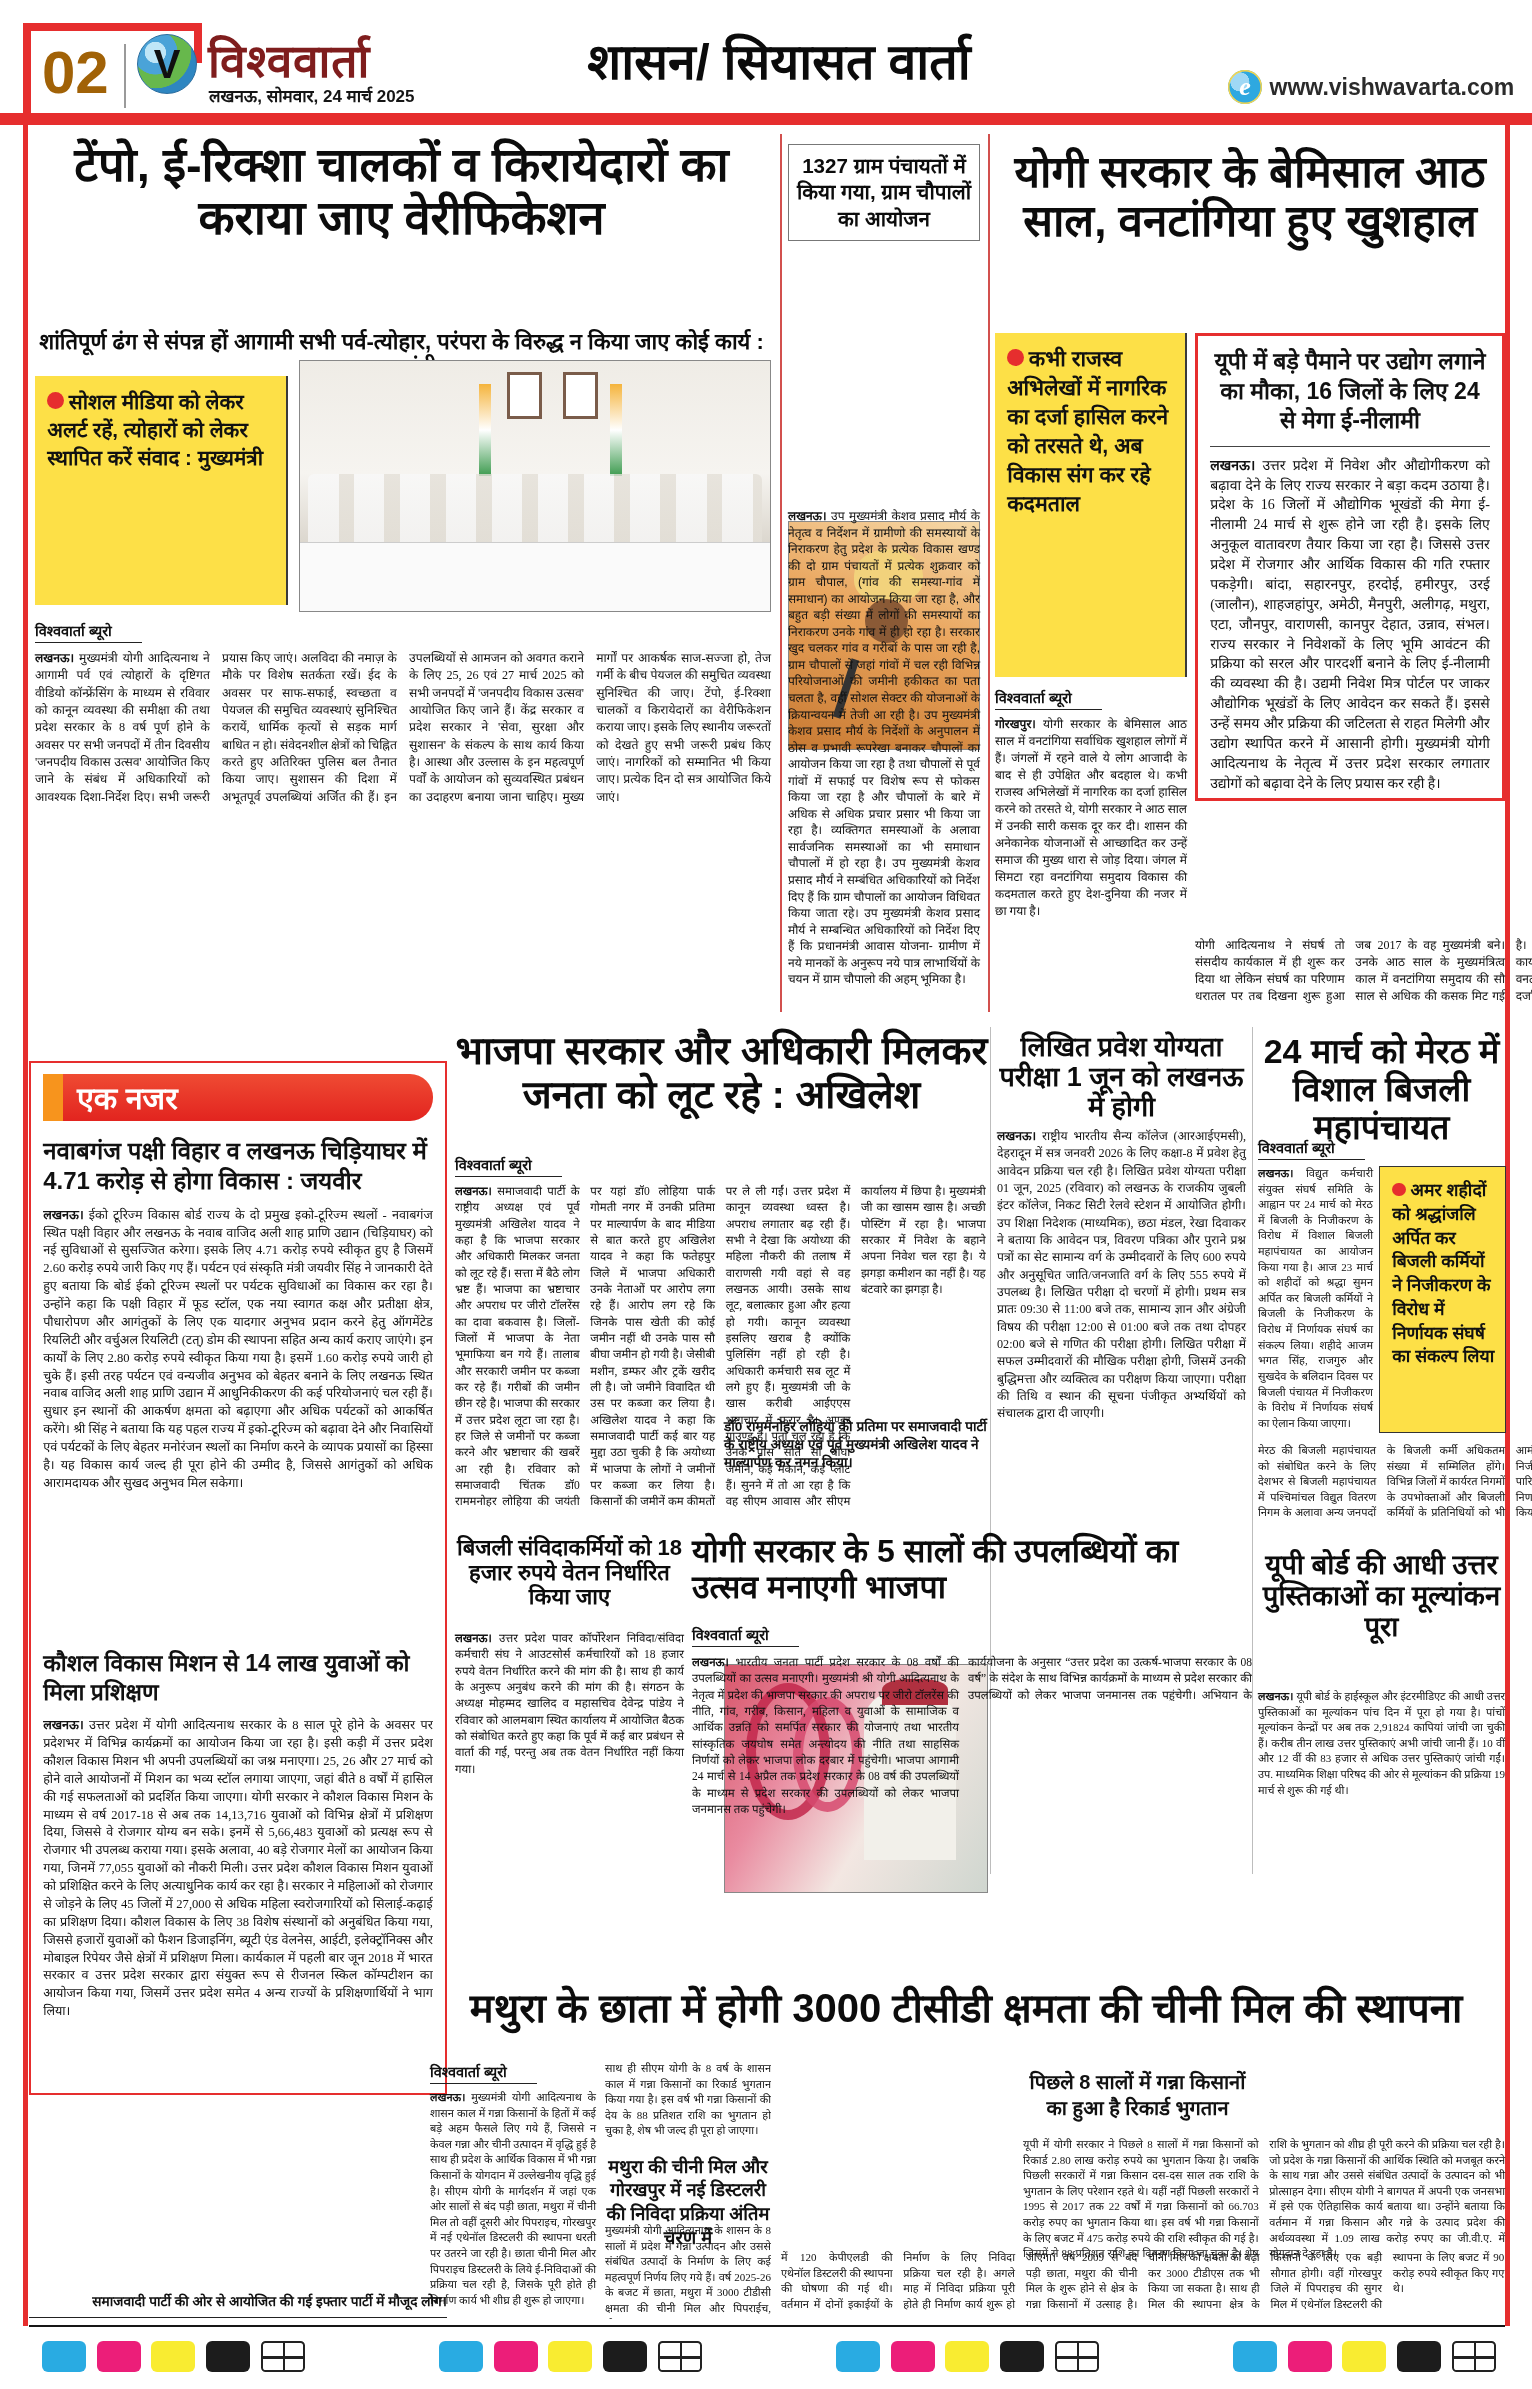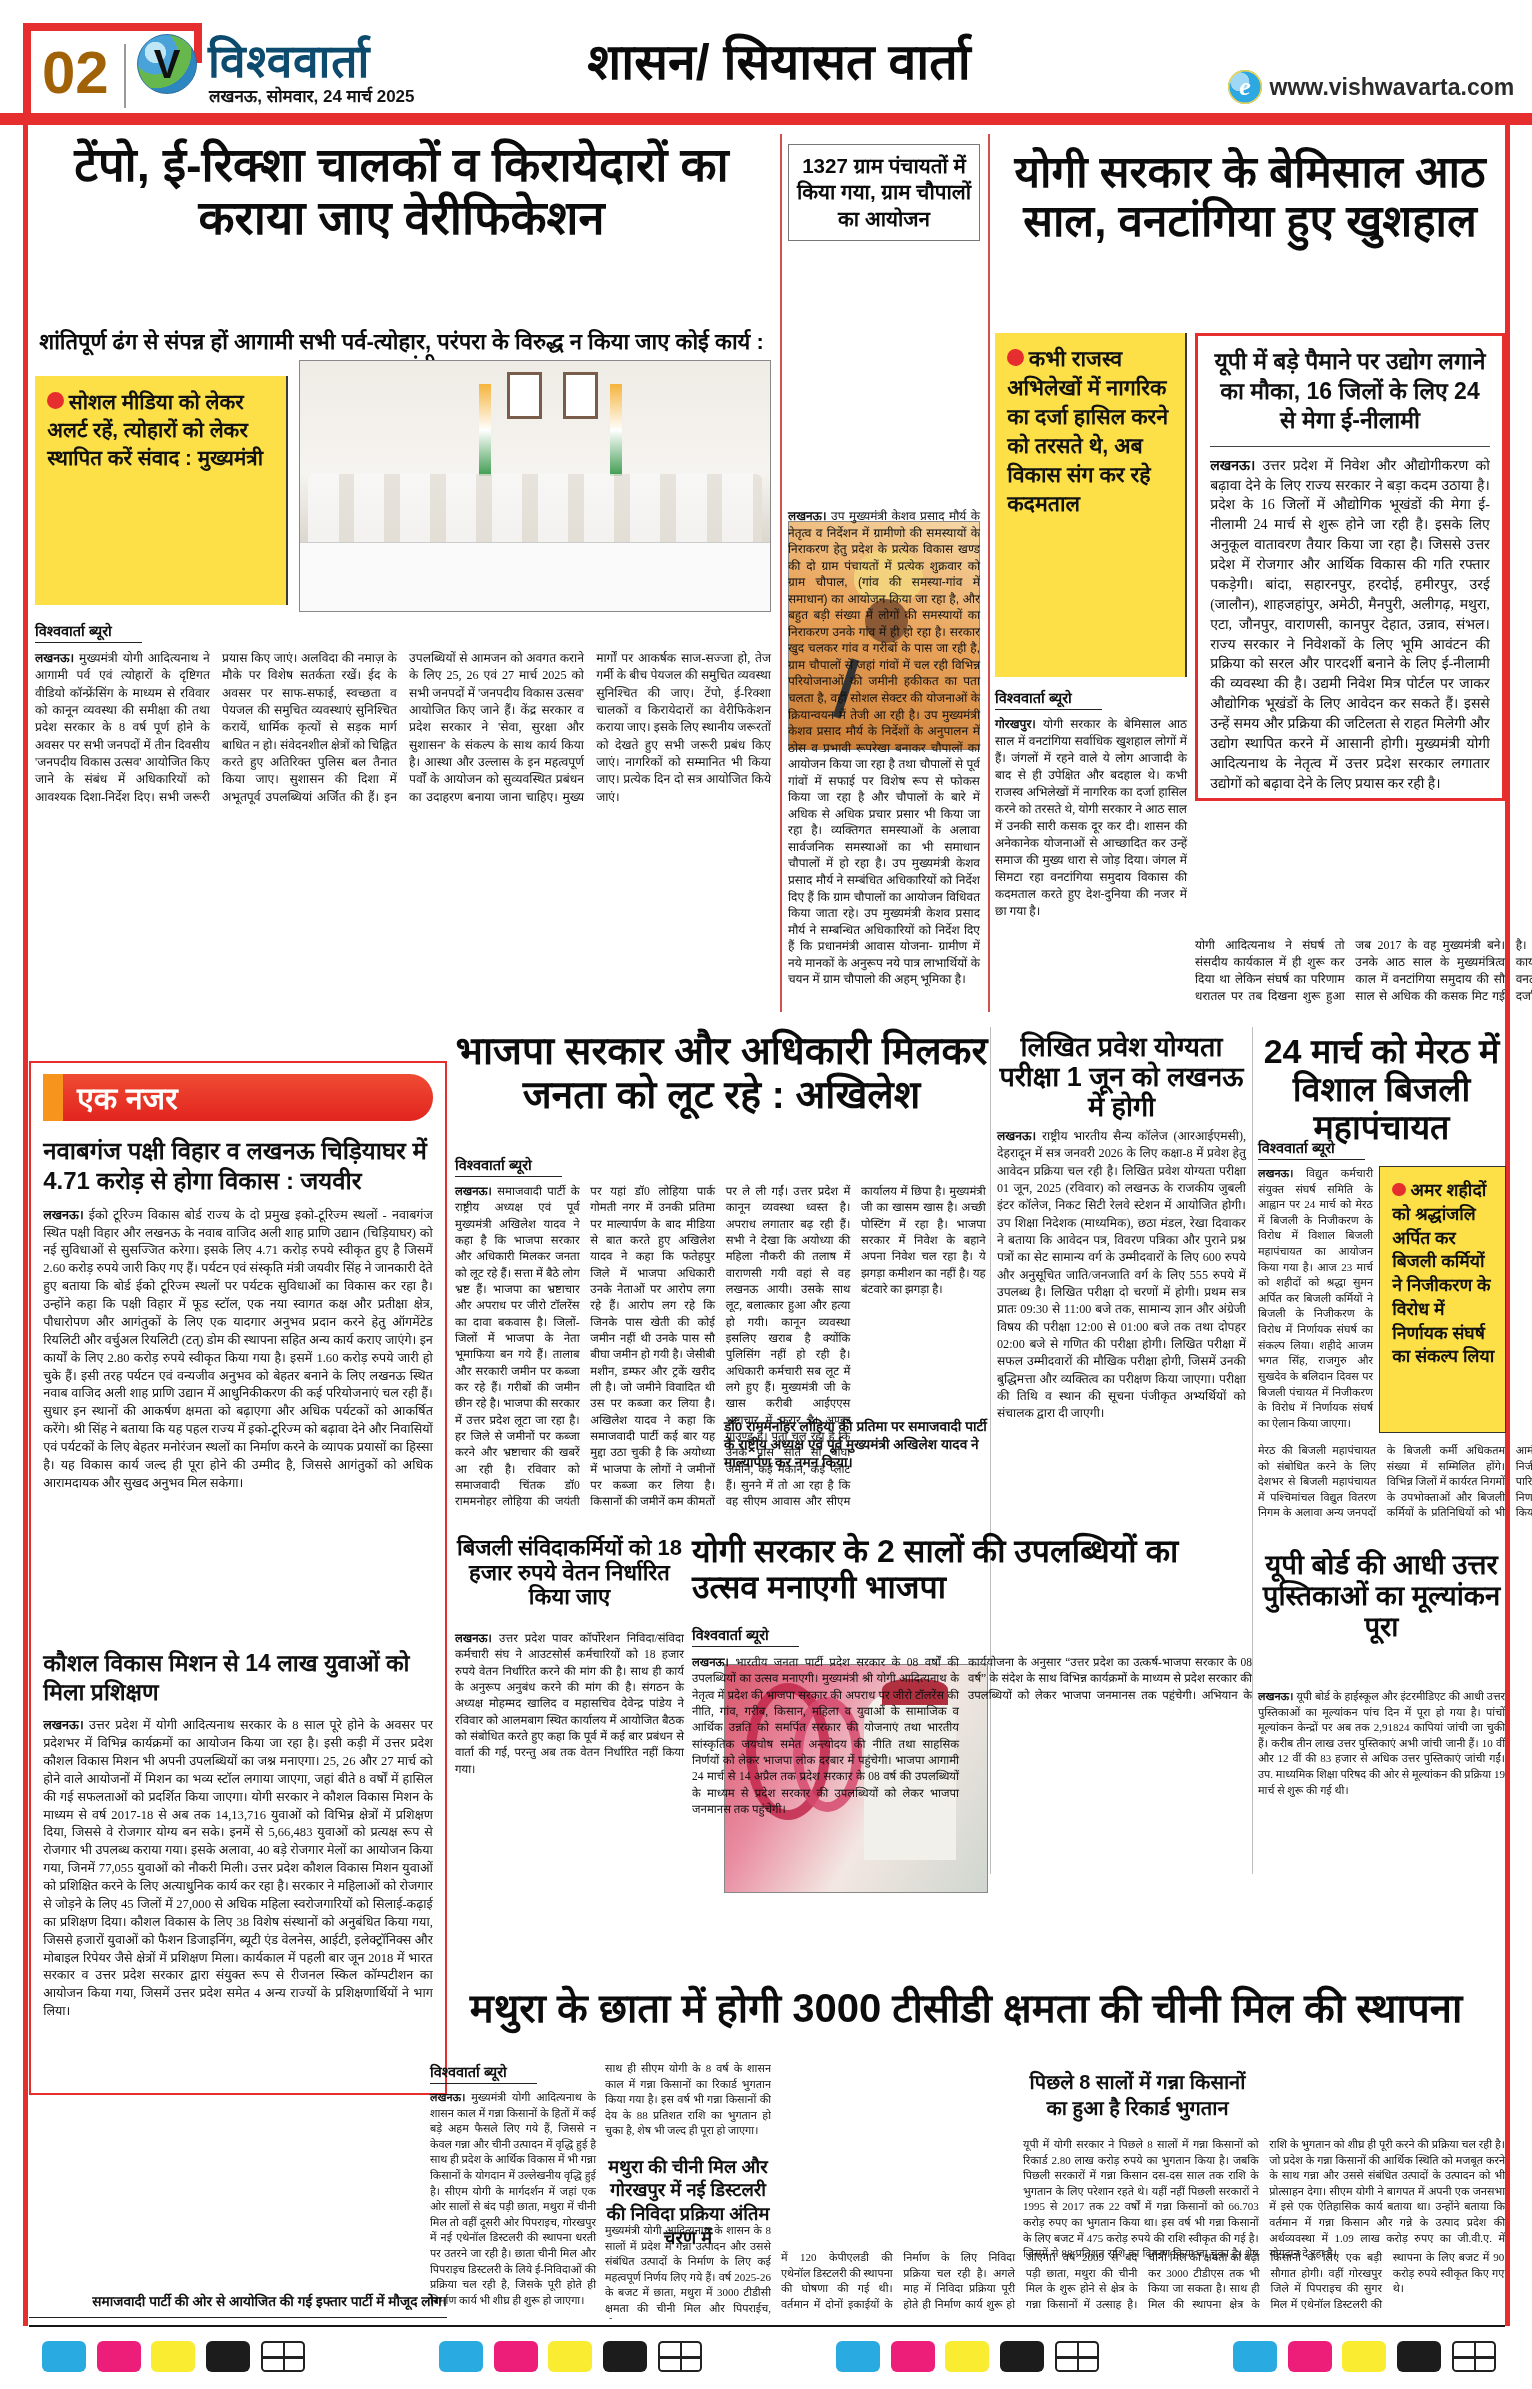--- a/index.html
+++ b/index.html
@@ -11,21 +11,21 @@
   .red{background:#e62e2e;}
   .bracket-v{left:23px;top:23px;width:8.4px;height:92px;}
   .bracket-h{left:23px;top:23px;width:179px;height:8.4px;}
   .bracket-r{left:194px;top:23px;width:8.4px;height:40px;}
   .pageno{left:42px;top:38px;font:700 60px "Liberation Sans",sans-serif;color:#a16207;}
   .hdr-div{left:124px;top:44px;width:2.3px;height:64px;background:#9a9a9a;}
   .globe{left:137px;top:34px;width:60px;height:60px;border-radius:50%;
          background:radial-gradient(circle at 30% 30%,#bfe6f7 0 18%,#4aa3d8 19% 38%,#67b84c 39% 62%,#2e86c1 63% 80%,#1b5e8f 81% 100%);
          border:1.5px solid #2b6d9e;display:flex;align-items:center;justify-content:center;}
   .globe span{font:900 40px "Liberation Sans",sans-serif;color:#101010;}
-  .masthead{left:208px;top:27.5px;font:800 46px "Liberation Sans",sans-serif;color:#0c4a6e;letter-spacing:0.8px;}
+  .masthead{left:208px;top:27.5px;font:800 46px "Liberation Sans",sans-serif;color:#7f1d1d;letter-spacing:0.8px;}
   .mast-date{left:209px;top:84px;font:700 17px "Liberation Sans",sans-serif;color:#151515;}
   .section-title{left:504px;top:26px;width:550px;text-align:center;
                  font:800 50px "Liberation Sans",sans-serif;color:#0b0b0b;}
   .web{left:1228px;top:70px;display:flex;align-items:center;gap:7.6px;}
   .ie-icon{width:34px;height:34px;border-radius:50%;
            background:radial-gradient(circle at 35% 35%,#9fd8f5 0 30%,#2ea8e0 31% 100%);
            color:#fff;display:flex;align-items:center;justify-content:center;
            font:900 26px "Liberation Serif",serif;font-style:italic;
            box-shadow:0 0 0 1.5px #f7d54a inset;}
   .web .url{font:700 23px "Liberation Sans",sans-serif;color:#2b2b2b;text-align:right;}
@@ -215,21 +215,21 @@
   <div class="abs body cols2" style="left:1258px;top:1443px;width:247px;height:85px;font-size:11px;" data-name="article-merath-body-2">
     <span data-name="body-text">मेरठ की बिजली महापंचायत को संबोधित करने के लिए देशभर से बिजली महापंचायत में पश्चिमांचल विद्युत वितरण निगम के अलावा अन्य जनपदों के बिजली कर्मी अधिकतम संख्या में सम्मिलित होंगे। विभिन्न जिलों में कार्यरत निगमों के उपभोक्ताओं और बिजली कर्मियों के प्रतिनिधियों को भी आमंत्रित किया गया है। निजीकरण के विरोध में प्रस्ताव पारित किया जाएगा और निर्णायक संघर्ष का ऐलान किया जाएगा। 24 मार्च को प्रदेश के अन्य सभी जनपदों और परियोजनाओं पर विरोध प्रदर्शन किए जाएंगे।</span>
   </div>
 
   <div class="abs hl" style="left:455px;top:1536px;width:229px;font-size:22px;" data-name="article-vetan-headline">बिजली संविदाकर्मियों को 18 हजार रुपये वेतन निर्धारित किया जाए</div>
   <div class="abs body" style="left:455px;top:1630px;width:229px;height:244px;font-size:11.5px;" data-name="article-vetan-body">
     <span class="dl" data-name="dateline">लखनऊ।</span>
     <span data-name="body-text">उत्तर प्रदेश पावर कॉर्पोरेशन निविदा/संविदा कर्मचारी संघ ने आउटसोर्स कर्मचारियों को 18 हजार रुपये वेतन निर्धारित करने की मांग की है। साथ ही कार्य के अनुरूप अनुबंध करने की मांग की है। संगठन के अध्यक्ष मोहम्मद खालिद व महासचिव देवेन्द्र पांडेय ने रविवार को आलमबाग स्थित कार्यालय में आयोजित बैठक को संबोधित करते हुए कहा कि पूर्व में कई बार प्रबंधन से वार्ता की गई, परन्तु अब तक वेतन निर्धारित नहीं किया गया।</span>
   </div>
 
-  <div class="abs hl" style="left:692px;top:1534px;width:560px;font-size:32px;text-align:left;" data-name="article-bjp-headline">योगी सरकार के 2 सालों की उपलब्धियों का उत्सव मनाएगी भाजपा</div>
+  <div class="abs hl" style="left:692px;top:1534px;width:560px;font-size:32px;text-align:left;" data-name="article-bjp-headline">योगी सरकार के 5 सालों की उपलब्धियों का उत्सव मनाएगी भाजपा</div>
   <div class="abs" style="left:692px;top:1624px;" data-name="article-bjp-byline"><span class="byline">विश्ववार्ता ब्यूरो</span></div>
   <div class="abs body" style="left:692px;top:1654px;width:267px;height:225px;font-size:11.5px;" data-name="article-bjp-body">
     <span class="dl" data-name="dateline">लखनऊ।</span>
     <span data-name="body-text">भारतीय जनता पार्टी प्रदेश सरकार के 08 वर्षों की उपलब्धियों का उत्सव मनाएगी। मुख्यमंत्री श्री योगी आदित्यनाथ के नेतृत्व में प्रदेश की भाजपा सरकार की अपराध पर जीरो टॉलरेंस की नीति, गांव, गरीब, किसान, महिला व युवाओं के सामाजिक व आर्थिक उन्नति को समर्पित सरकार की योजनाएं तथा भारतीय सांस्कृतिक जयघोष समेत अन्त्योदय की नीति तथा साहसिक निर्णयों को लेकर भाजपा लोक दरबार में पहुंचेगी। भाजपा आगामी 24 मार्च से 14 अप्रैल तक प्रदेश सरकार के 08 वर्ष की उपलब्धियों के माध्यम से प्रदेश सरकार की उपलब्धियों को लेकर भाजपा जनमानस तक पहुंचेगी।</span>
   </div>
   <div class="abs body" style="left:968px;top:1654px;width:284px;height:47px;font-size:11.5px;overflow:hidden;" data-name="article-bjp-body-2">
     <span data-name="body-text">कार्ययोजना के अनुसार “उत्तर प्रदेश का उत्कर्ष-भाजपा सरकार के 08 वर्ष” के संदेश के साथ विभिन्न कार्यक्रमों के माध्यम से प्रदेश सरकार की उपलब्धियों को लेकर भाजपा जनमानस तक पहुंचेगी। अभियान के तहत जिला स्तर पर घर-घर सम्पर्क के साथ सरकार के साहसिक व ऐतिहासिक निर्णयों को जन-जन तक पहुंचाने के लिए मंडल व विधानसभा स्तर पर कार्यक्रम होंगे, जिनमें 8 वर्ष की उपलब्धियों पर केंद्रित मोर्चा जिले में प्रेस वार्ता, प्रबुद्धजन सम्मेलन व रैलियों के आयोजन होंगे। हर वर्ग के बीच भाजपा सरकार के 8 वर्ष की उपलब्धियां पहुंचाई जाएंगी, वहीं ग्राम सभा स्तर तक संवाद होगा।</span>
   </div>
 
   <div class="abs hl" style="left:1258px;top:1550px;width:247px;font-size:27.5px;" data-name="article-upboard-headline">यूपी बोर्ड की आधी उत्तर पुस्तिकाओं का मूल्यांकन पूरा</div>

